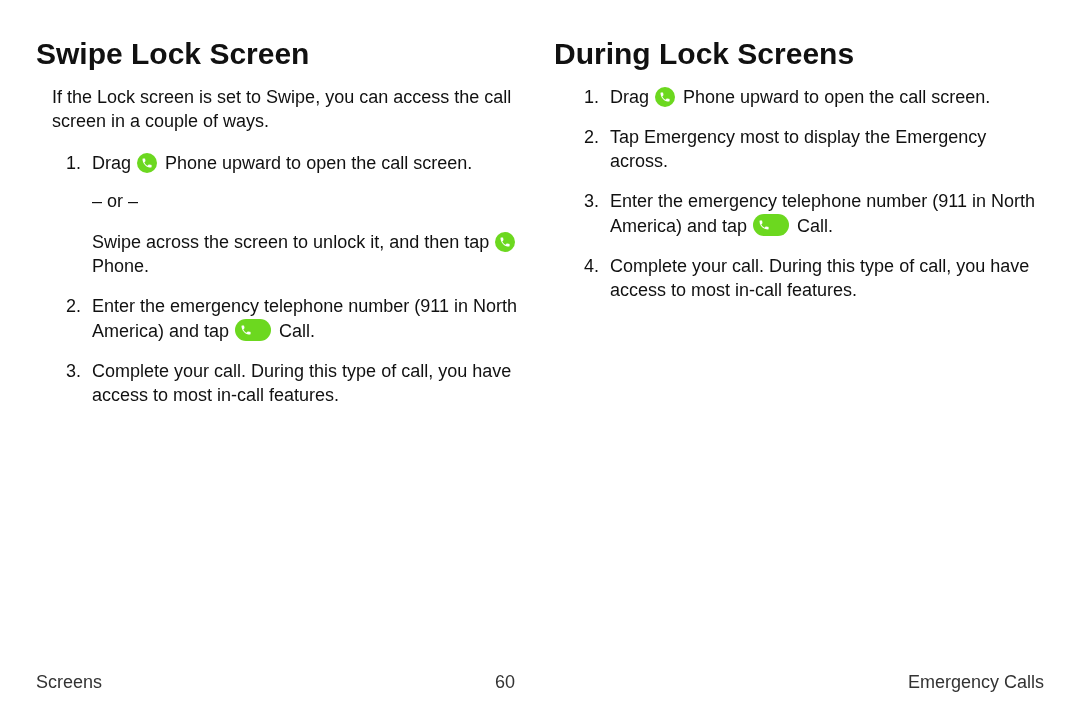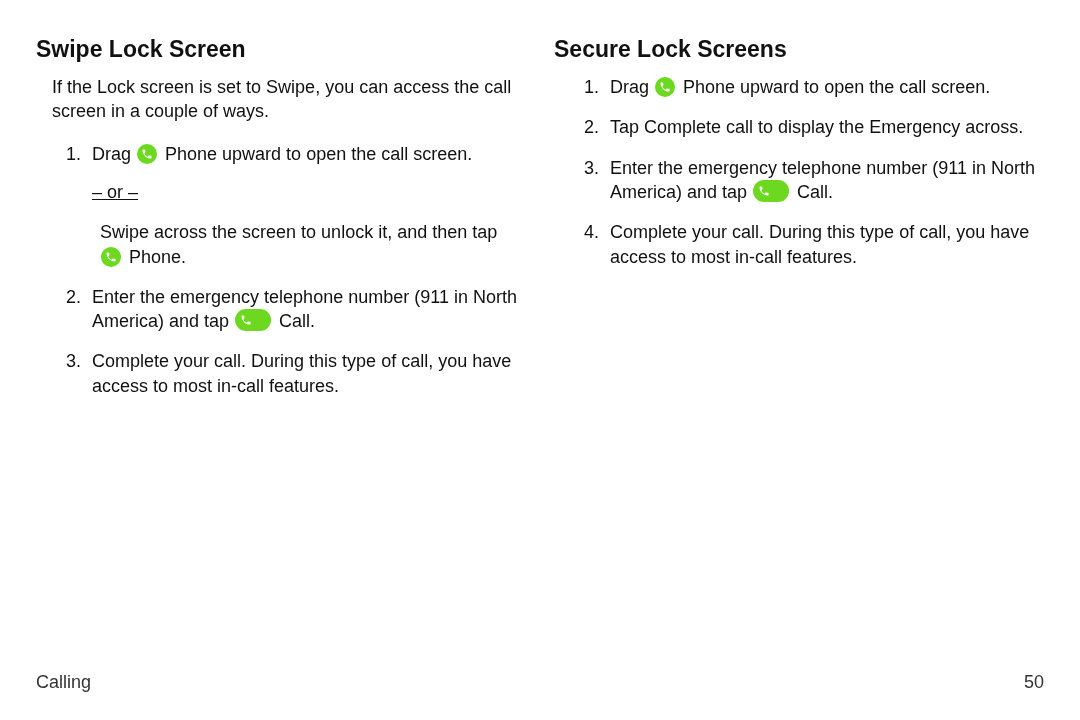--- a/index.html
+++ b/index.html
@@ -21,41 +21,40 @@
     padding: 34px 36px 0 36px;
   }
   .columns {
     display: flex;
     gap: 28px;
   }
   .col {
     flex: 1 1 0;
   }
   h2 {
-    font-size: 23px;
+    font-size: 30px;
     font-weight: 700;
     margin: 0 0 10px 0;
   }
   p.intro {
     margin: 0 0 18px 16px;
   }
   ol {
     margin: 0;
     padding-left: 50px;
   }
   ol > li {
     margin: 0 0 16px 0;
     padding-left: 6px;
   }
   .inner {
-    margin: 16px 0 0 8px;
+    margin: 16px 0 0 0;
   }
   .sep {
     margin: 14px 0;
-    text-decoration: underline;
   }
   .bold {
     font-weight: 400;
   }
   .icon {
     display: inline-block;
     vertical-align: -4px;
     margin: 0 3px 0 1px;
   }
   .icon.circle {
@@ -118,38 +117,39 @@
         <li>
           <span>Enter the emergency telephone number (911 in North America) and tap </span><span class="icon pill"><svg width="12" height="12" viewBox="0 0 24 24">
                 <path d="M6.6 10.8c1.4 2.8 3.8 5.2 6.6 6.6l2.2-2.2c.3-.3.7-.4 1-.2 1.2.4 2.5.6 3.8.6.6 0 1 .4 1 1V20c0 .6-.4 1-1 1C10.6 21 3 13.4 3 3.8c0-.6.4-1 1-1h3.4c.6 0 1 .4 1 1 0 1.3.2 2.6.6 3.8.1.4 0 .8-.2 1l-2.2 2.2z"></path>
               </svg></span><span class="bold"> Call</span><span>.</span>
         </li>
         <li>Complete your call. During this type of call, you have access to most in-call features.</li>
       </ol>
     </div>
 
     <div class="col">
-      <h2>Secure Lock Screens</h2>
+      <h2>During Lock Screens</h2>
       <ol>
         <li>
           <span>Drag </span><span class="icon circle"><svg width="12" height="12" viewBox="0 0 24 24">
                 <path d="M6.6 10.8c1.4 2.8 3.8 5.2 6.6 6.6l2.2-2.2c.3-.3.7-.4 1-.2 1.2.4 2.5.6 3.8.6.6 0 1 .4 1 1V20c0 .6-.4 1-1 1C10.6 21 3 13.4 3 3.8c0-.6.4-1 1-1h3.4c.6 0 1 .4 1 1 0 1.3.2 2.6.6 3.8.1.4 0 .8-.2 1l-2.2 2.2z"></path>
               </svg></span><span class="bold"> Phone</span><span> upward to open the call screen.</span>
         </li>
         <li>
-          <span>Tap </span><span class="bold">Complete call</span><span> to display the Emergency across.</span>
+          <span>Tap </span><span class="bold">Emergency most</span><span> to display the Emergency across.</span>
         </li>
         <li>
           <span>Enter the emergency telephone number (911 in North America) and tap </span><span class="icon pill"><svg width="12" height="12" viewBox="0 0 24 24">
                 <path d="M6.6 10.8c1.4 2.8 3.8 5.2 6.6 6.6l2.2-2.2c.3-.3.7-.4 1-.2 1.2.4 2.5.6 3.8.6.6 0 1 .4 1 1V20c0 .6-.4 1-1 1C10.6 21 3 13.4 3 3.8c0-.6.4-1 1-1h3.4c.6 0 1 .4 1 1 0 1.3.2 2.6.6 3.8.1.4 0 .8-.2 1l-2.2 2.2z"></path>
               </svg></span><span class="bold"> Call</span><span>.</span>
         </li>
         <li>Complete your call. During this type of call, you have access to most in-call features.</li>
       </ol>
     </div>
 
   </div>
 
   <div class="footer">
-    <span>Calling</span>
-    <span>50</span>
+    <span>Screens</span>
+    <span>60</span>
+    <span>Emergency Calls</span>
   </div>
 </div>
 
 </body></html>

